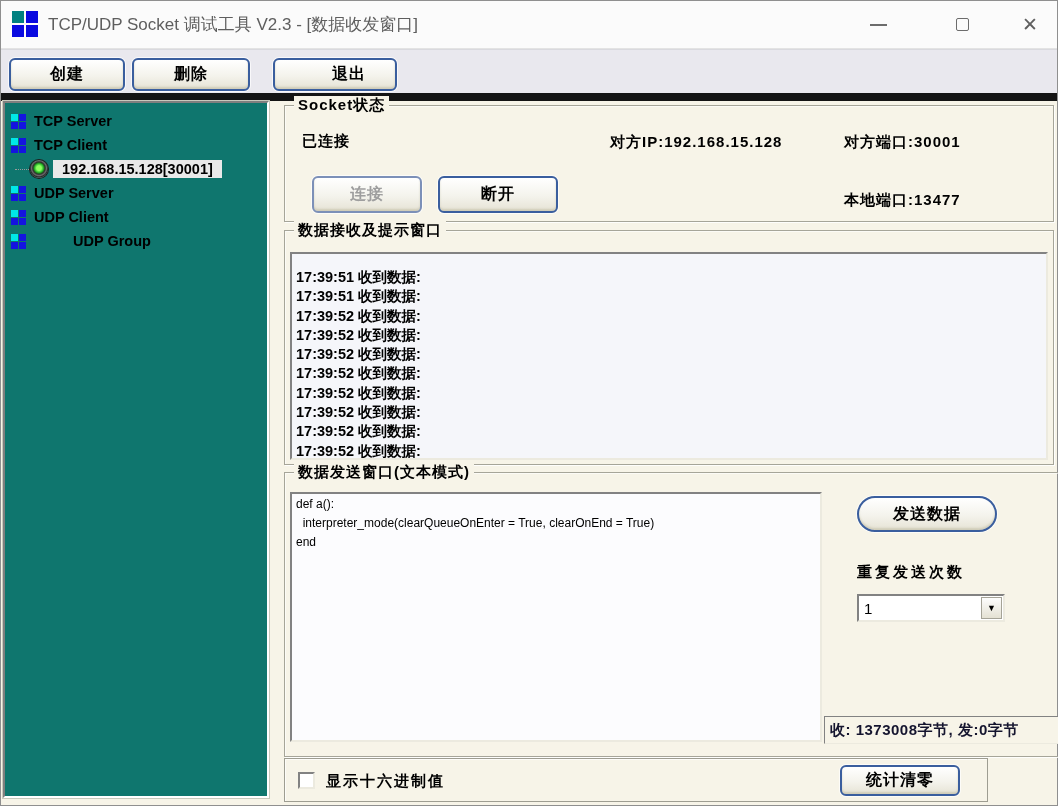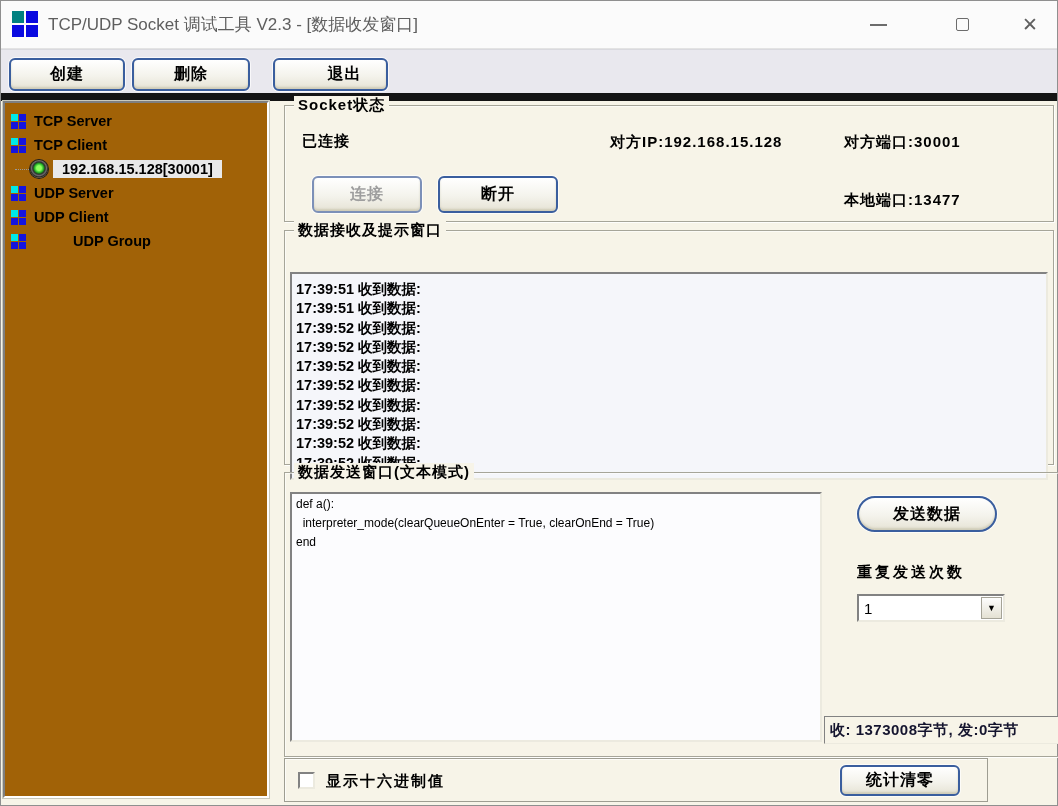--- a/index.html
+++ b/index.html
@@ -33,21 +33,21 @@
     font-size:16px; font-weight:700; color:#000; letter-spacing:1px;
     display:flex; align-items:center; justify-content:center;
     box-shadow:inset 0 -2px 2px rgba(190,185,160,.55), 0 0 0 1px rgba(255,255,255,.7);
     cursor:default; white-space:nowrap;
   }
   .xpbtn.disabled { color:#9E9E9E; border-color:#7C90B8; }
 
   
   .treepanel {
     position:absolute; left:2px; top:100px; width:266px; height:697px;
-    background:#a16207;
+    background:#0f766e;
     border-top:2px solid #7F7F7F; border-left:2px solid #7F7F7F;
     border-right:2px solid #FFFFFF; border-bottom:2px solid #FFFFFF;
     outline:1px solid #C9C9BD;
   }
   .tree-item { position:absolute; left:0; width:100%; height:24px; display:flex; align-items:center; }
   .sq-icon { width:15px; height:15px; display:grid; grid-template-columns:7px 7px; grid-template-rows:7px 7px; gap:1px; margin-left:6px; flex:0 0 auto; }
   .sq-icon i { background:#1414E0; }
   .sq-icon i:first-child { background:#00E8E8; }
   .tree-label { margin-left:8px; font-size:14.5px; font-weight:700; color:#000; white-space:nowrap; }
   .dotline { width:14px; height:0; border-top:1px dotted #9A9A9A; margin-left:10px; flex:0 0 auto; }
@@ -59,21 +59,21 @@
   
   .groupbox { position:absolute; border:1px solid #A6A599; box-shadow:1px 1px 0 rgba(255,255,255,.85), inset 1px 1px 0 rgba(255,255,255,.6); }
   .grouplabel { position:absolute; top:-10px; left:9px; background:#F7F4E8; padding:0 4px; font-size:15px; font-weight:700; color:#000; letter-spacing:1px; white-space:nowrap; }
 
   .sunken {
     border-top:2px solid #828282; border-left:2px solid #828282;
     border-right:2px solid #ECEADF; border-bottom:2px solid #ECEADF;
   }
   .blab { font-size:15px; font-weight:700; color:#000; letter-spacing:1px; white-space:nowrap; position:absolute; }
 
-  .rcv-area { position:absolute; left:5px; top:21px; width:758px; height:208px; background:#F5F6FA; overflow:hidden; padding:6px 4px;margin-top:20px; }
+  .rcv-area { position:absolute; left:5px; top:21px; width:758px; height:208px; background:#F5F6FA; overflow:hidden; padding:14px 4px; }
   .rcv-line { font-size:14.5px; font-weight:700; color:#000; line-height:19.3px; white-space:nowrap; }
 
   .send-area { position:absolute; left:5px; top:19px; width:532px; height:250px; background:#FCFCFE; padding:1px 4px; font-size:12px; color:#000; line-height:19px; white-space:pre-wrap; overflow:hidden; }
 
   .combo { position:absolute; left:572px; top:121px; width:148px; height:28px; background:#FFFFFF; }
   .combo-value { position:absolute; left:5px; top:4px; font-size:15px; color:#000; }
   .combo-btn { position:absolute; right:1px; top:1px; bottom:1px; width:21px; background:linear-gradient(#FDFDFD,#E4E1D3); border:1px solid #A5A397; display:flex; align-items:center; justify-content:center; }
   .combo-arrow { font-size:9px; color:#000; line-height:1; }
 
   .statusbox { position:absolute; left:539px; top:243px; width:245px; height:28px; background:#F7F4E8; display:flex; align-items:center; padding-left:5px; overflow:hidden; }
@@ -102,21 +102,21 @@
         <div class="glyph-max"></div>
       </div>
     <div class="winbtn wb-close">
         <div class="glyph-close">✕</div>
       </div>
   </div>
 
   <div class="toolbar"></div>
   <button class="xpbtn" style="left:8px; top:57px; width:116px; height:33px;">创建</button>
   <button class="xpbtn" style="left:131px; top:57px; width:118px; height:33px;">删除</button>
-  <button class="xpbtn" style="left:272px; top:57px; width:115px; height:33px;padding-left:28px;">退出</button>
+  <button class="xpbtn" style="left:272px; top:57px; width:124px; height:33px;padding-left:28px;">退出</button>
   <div class="blackstrip"></div>
 
   <div class="treepanel">
     <div class="tree-item" style="top:6px;">
       <span class="sq-icon">
           <i></i>
           <i></i>
           <i></i>
           <i></i>
         </span>

